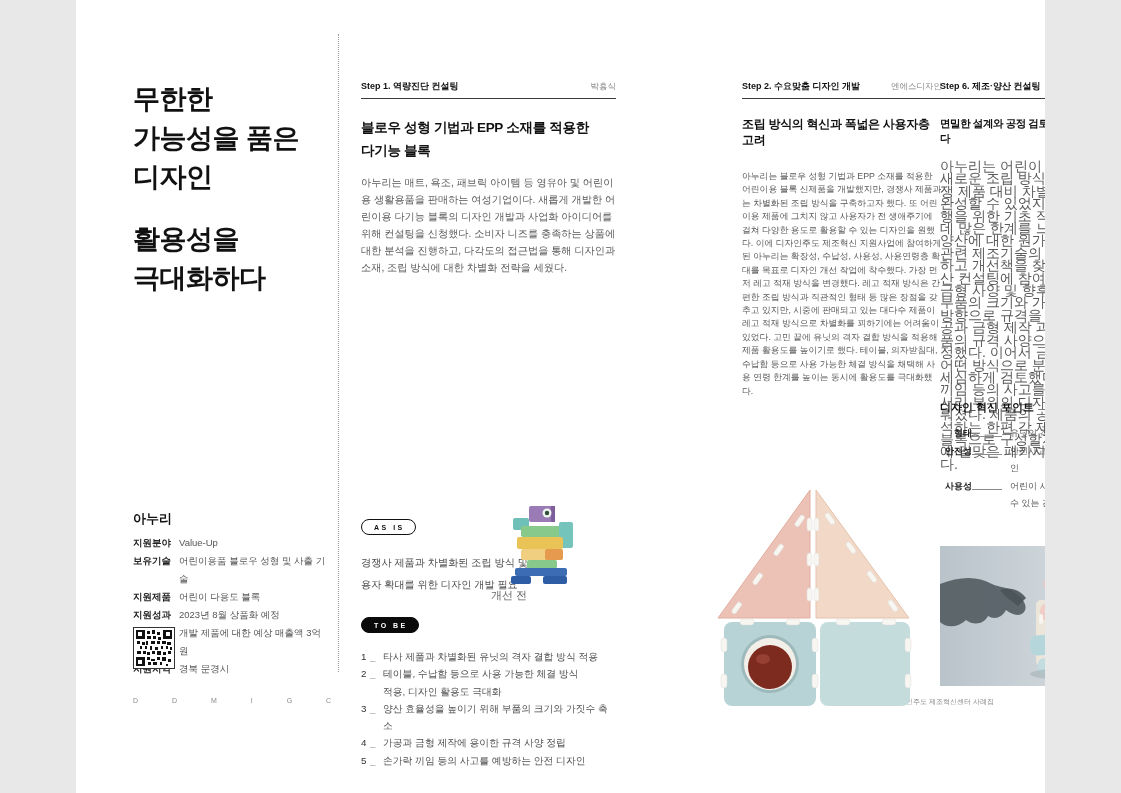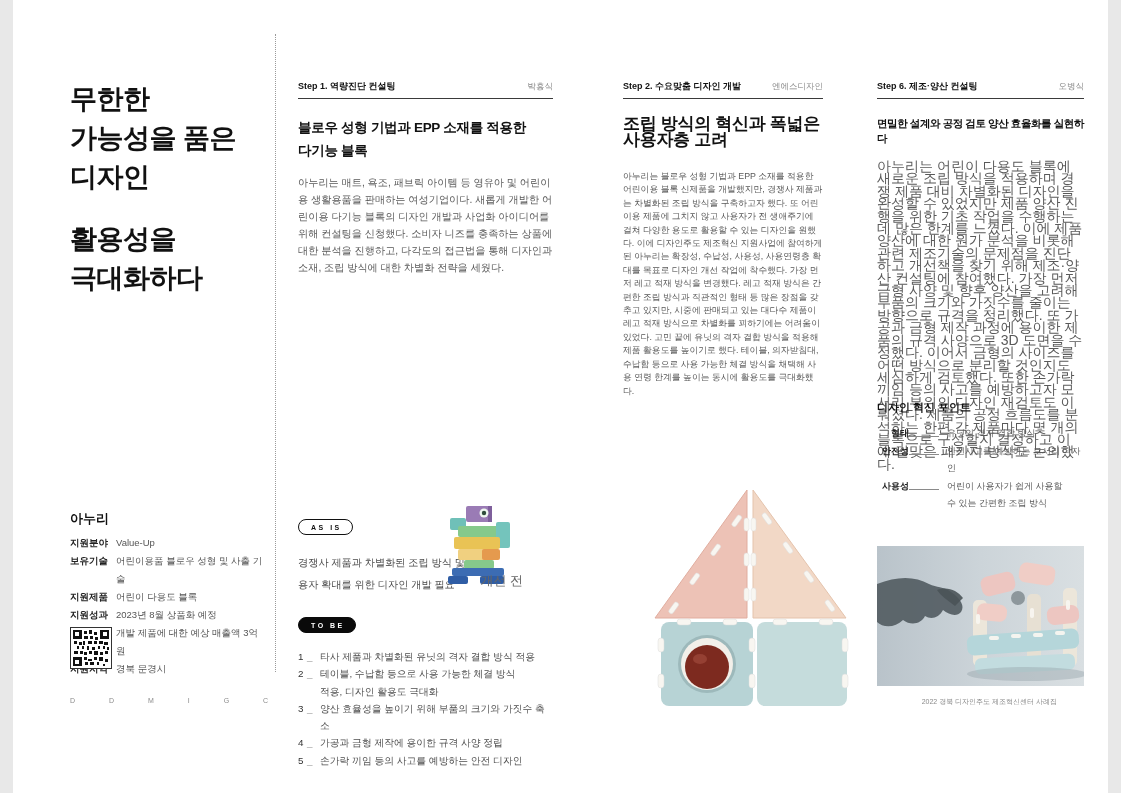--- a/index.html
+++ b/index.html
@@ -1,56 +1,56 @@
 <!DOCTYPE html>
 <html><head>
 <meta charset="utf-8">
 <style>
   * { margin:0; padding:0; box-sizing:border-box; }
   html,body { background:#e8e8e8; }
   body { font-family:"Liberation Sans","DejaVu Sans",sans-serif; }
   .page {
-    position:relative; width:1095px; height:793px; background:#ffffff;
+    position:relative; width:969px; height:793px; background:#ffffff;
     margin:0 auto; overflow:hidden; color:#1a1a1a;
   }
   
   .main-title { position:absolute; left:57px; top:80px; font-size:27px; font-weight:800; line-height:39px; letter-spacing:-0.5px; color:#111; }
   .main-subtitle { position:absolute; left:57px; top:220px; font-size:27px; font-weight:800; line-height:39px; letter-spacing:-0.5px; color:#111; }
   .divider-dotted { position:absolute; left:262px; top:34px; height:638px; border-left:1px dotted #9a9a9a; }
   .company-name { position:absolute; left:57px; top:510px; font-size:13px; font-weight:800; color:#111; }
   .company-fields { position:absolute; left:57px; top:534px; width:200px; font-size:9.5px; line-height:18px; }
   .field-row { display:flex; }
   .field-label { width:46px; flex:none; font-weight:800; color:#222; }
   .field-value { flex:1; color:#555; }
   .qr { position:absolute; left:57px; top:627px; width:42px; height:42px; border:1px solid #333; background:#fff; padding:2px; }
   .footer-logo { position:absolute; left:57px; top:697px; font-size:7px; color:#8a8a8a; letter-spacing:9px; word-spacing:14px; }
   .footer-right { position:absolute; right:51px; top:697px; font-size:7px; color:#8a8a8a; }
   
   .col { position:absolute; top:80px; }
   .col-2 { left:285px; width:255px; }
-  .col-3 { left:610px; width:200px; }
+  .col-3 { left:666px; width:200px; }
   .col-4 { left:864px; width:207px; }
   .step-head { display:flex; justify-content:space-between; align-items:flex-end; padding-bottom:5px; border-bottom:1px solid #3a3a3a; }
   .step-label { font-size:9px; font-weight:800; color:#111; }
   .step-consultant { font-size:8.5px; color:#8a8a8a; }
   .col-heading { font-weight:800; color:#111; letter-spacing:-0.3px; }
   .col-2 .col-heading { margin-top:17px; font-size:13.5px; line-height:23px; }
-  .col-3 .col-heading { margin-top:17px; font-size:17px; line-height:16px; }
+  .col-3 .col-heading { margin-top:17px; font-size:12px; line-height:16px; }
   .col-4 .col-heading { margin-top:17px; font-size:10.5px; line-height:15px; letter-spacing:-0.4px; }
   .body-text { color:#595959; text-align:left; }
   .col-2 .body-text { margin-top:12px; font-size:10.2px; line-height:17px; }
   .col-3 .body-text { margin-top:22px; font-size:8.8px; line-height:13.4px; }
   .col-4 .body-text { margin-top:14px; font-size:14px; line-height:12.4px; }
   
   .pill { display:inline-block; min-width:52px; text-align:center; font-size:7px; font-weight:700; letter-spacing:2.5px; padding:4px 10px 3px 12px; border-radius:11px; }
   .pill-asis { position:absolute; left:0; top:243px; border:1.3px solid #111; color:#111; background:#fff; }
   .pill-tobe { position:absolute; left:0; top:341px; background:#0a0a0a; color:#fff; border:1.3px solid #0a0a0a; }
   .asis-text { position:absolute; left:0; top:276px; width:190px; font-size:10.2px; line-height:22px; color:#4a4a4a; }
   .toy-figure { position:absolute; left:130px; top:228px; width:95px; }
-  .toy-caption { position:absolute; left:130px; top:296px; width:95px; text-align:right; font-size:13px; color:#666; }
+  .toy-caption { position:absolute; left:130px; top:312px; width:95px; text-align:left; font-size:11px; color:#666; }
   .tobe-list { position:absolute; left:0; top:372px; width:255px; font-size:9.8px; line-height:17.3px; color:#4f4f4f; }
   .tobe-item { display:flex; }
   .tobe-num { flex:none; width:9px; color:#333; }
   .tobe-dash { flex:none; width:9px; margin-right:4px; color:#999; }
   .tobe-text { flex:1; }
   
   .points-title { position:absolute; left:0; top:320px; font-size:11px; font-weight:800; color:#111; }
   .points { position:absolute; left:0; top:345px; width:207px; font-size:9px; line-height:17.5px; }
   .point-row { display:flex; }
   .point-label { flex:none; width:32px; font-weight:800; color:#222;text-align:right; }

